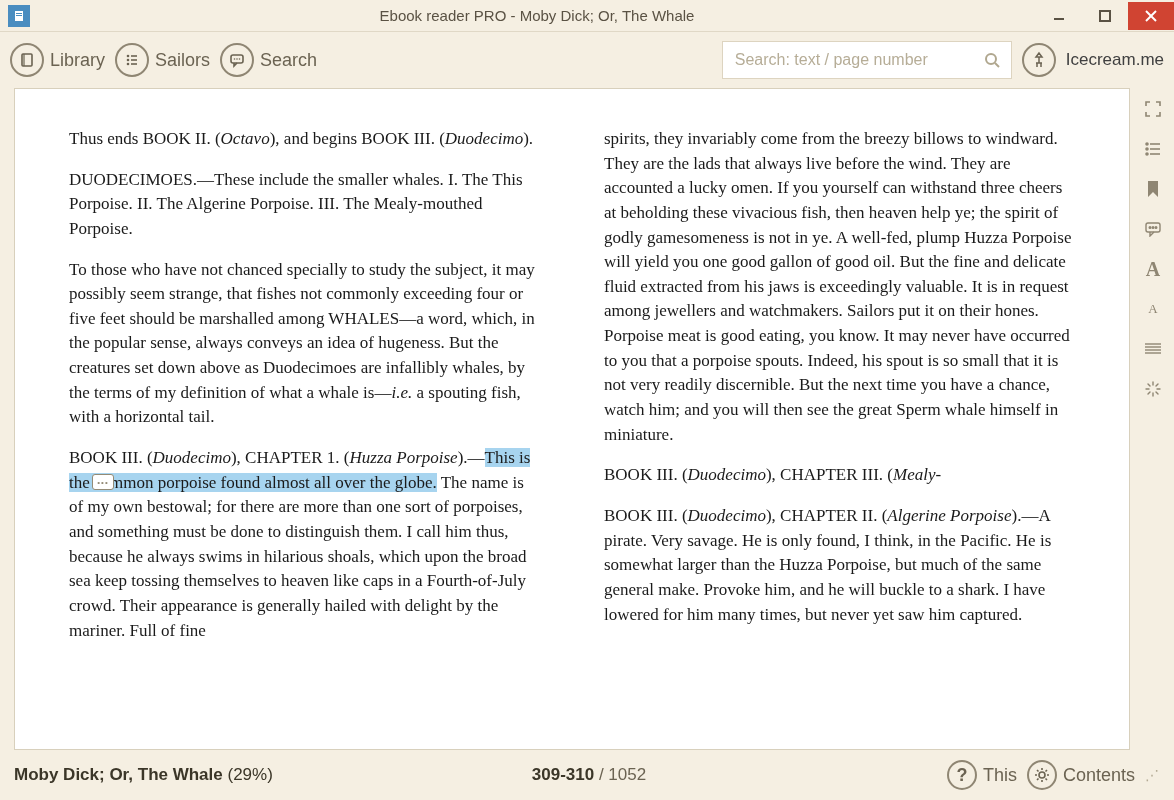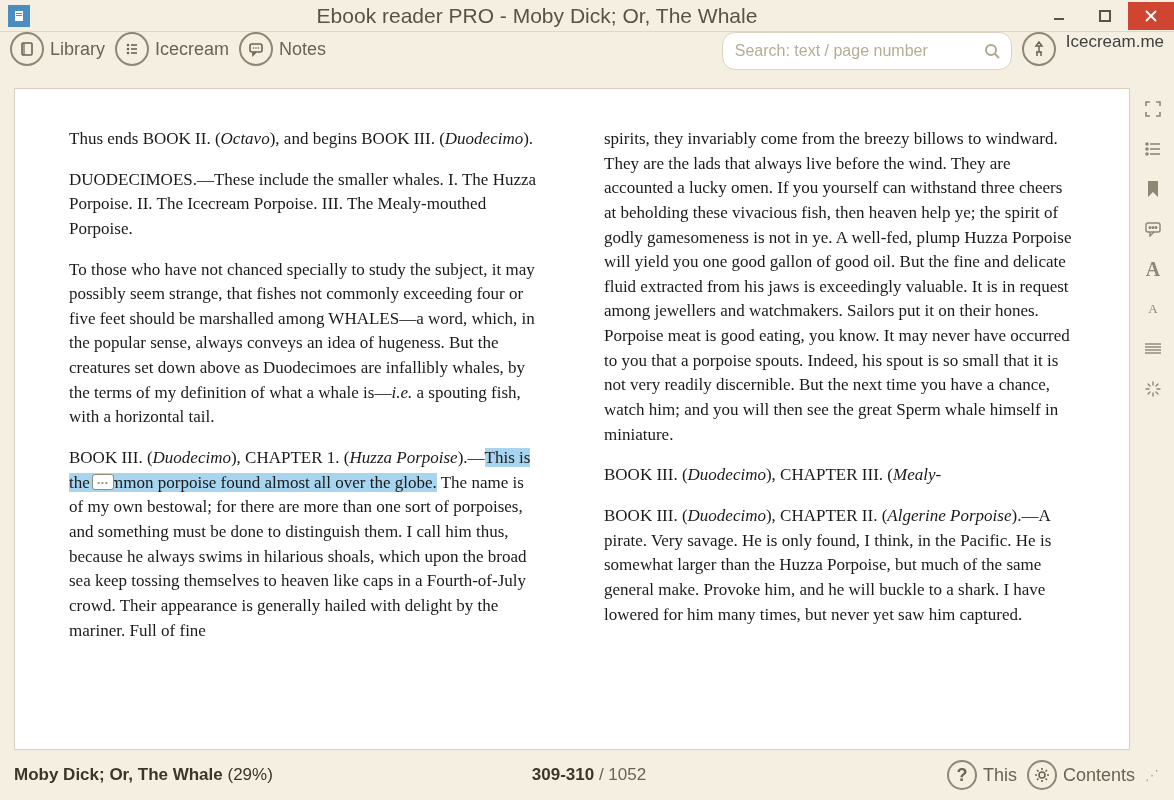--- a/index.html
+++ b/index.html
@@ -24,36 +24,36 @@
   .titlebar .app-icon {
     width: 22px; height: 22px;
     background: #4a8dc0;
     margin: 0 8px;
     display: flex; align-items: center; justify-content: center;
     color: #fff; font-size: 10px;
   }
   .titlebar .title {
     flex: 1;
     text-align: center;
-    font-size: 21px;
+    font-size: 15px;
     color: #5a5244;
   }
   .win-controls { display: flex; }
   .win-btn {
     width: 46px; height: 28px;
     display: flex; align-items: center; justify-content: center;
     color: #5a5244;
     cursor: pointer;
   }
   .win-btn.close { background: #d04432; color: #fff; }
   
   .toolbar {
     height: 56px;
     display: flex;
-    align-items: flex-start;
+    align-items: center;
     padding: 0 10px;
     gap: 10px;
   }
   .tool-btn {
     display: flex;
     align-items: center;
     gap: 6px;
     cursor: pointer;
     color: #6b6352;
     font-size: 18px;
@@ -63,21 +63,21 @@
     border: 2px solid #8f8673;
     border-radius: 50%;
     display: flex; align-items: center; justify-content: center;
     color: #6b6352;
   }
   .toolbar .spacer { flex: 1; }
   .searchbox {
     width: 290px; height: 38px;
     background: #fff;
     border: 1px solid #ddd4c0;
-    border-radius: 13px;
+    border-radius: 0;
     display: flex; align-items: center;
     padding: 0 10px;
     gap: 8px;
   }
   .searchbox input {
     flex: 1; border: none; outline: none;
     font-size: 16px; color: #333;
     background: transparent;
   }
   .searchbox input::placeholder { color: #b6ad97; }
@@ -207,33 +207,33 @@
     <span class="circ">
         <svg width="16" height="16" viewBox="0 0 16 16">
           <circle cx="4" cy="4" r="1.3" fill="#6b6352"></circle>
           <circle cx="4" cy="8" r="1.3" fill="#6b6352"></circle>
           <circle cx="4" cy="12" r="1.3" fill="#6b6352"></circle>
           <line x1="7" y1="4" x2="13" y2="4" stroke="#6b6352" stroke-width="1.6"></line>
           <line x1="7" y1="8" x2="13" y2="8" stroke="#6b6352" stroke-width="1.6"></line>
           <line x1="7" y1="12" x2="13" y2="12" stroke="#6b6352" stroke-width="1.6"></line>
         </svg>
       </span>
-    <span>Icecream</span>
+    <span>Sailors</span>
   </div>
   <div class="tool-btn">
     <span class="circ">
         <svg width="16" height="16" viewBox="0 0 16 16">
           <rect x="2" y="3" width="12" height="8" rx="2" fill="none" stroke="#6b6352" stroke-width="1.6"></rect>
           <path d="M5 11 L5 14 L8 11" fill="none" stroke="#6b6352" stroke-width="1.6"></path>
           <circle cx="5.5" cy="7" r="0.8" fill="#6b6352"></circle>
           <circle cx="8" cy="7" r="0.8" fill="#6b6352"></circle>
           <circle cx="10.5" cy="7" r="0.8" fill="#6b6352"></circle>
         </svg>
       </span>
-    <span>Notes</span>
+    <span>Search</span>
   </div>
   <div class="spacer"></div>
   <div class="searchbox">
     <input type="text" placeholder="Search: text / page number" style="">
     <span>
         <svg width="18" height="18" viewBox="0 0 18 18">
           <circle cx="8" cy="8" r="5" fill="none" stroke="#b0a78f" stroke-width="2"></circle>
           <line x1="12" y1="12" x2="16" y2="16" stroke="#b0a78f" stroke-width="2"></line>
         </svg>
       </span>
@@ -243,21 +243,21 @@
         <path d="M9 2 L6 6 L12 6 Z M9 6 L9 12 M6 12 L12 12 M7 12 L7 16 M11 12 L11 16" fill="none" stroke="#6b6352" stroke-width="1.5"></path>
       </svg>
     </span>
   <span class="brand-link">Icecream.me</span>
 </div>
 
 <div class="reader-wrap">
   <div class="reader-page">
     <div class="col">
       <p><span>Thus ends BOOK II. (</span><i>Octavo</i><span>), and begins BOOK III. (</span><i>Duodecimo</i><span>).</span></p>
-      <p>DUODECIMOES.—These include the smaller whales. I. The Huzza Porpoise. II. The Icecream Porpoise. III. The Mealy-mouthed Porpoise.</p>
+      <p>DUODECIMOES.—These include the smaller whales. I. The This Porpoise. II. The Algerine Porpoise. III. The Mealy-mouthed Porpoise.</p>
       <p><span>To those who have not chanced specially to study the subject, it may possibly seem strange, that fishes not commonly exceeding four or five feet should be marshalled among WHALES—a word, which, in the popular sense, always conveys an idea of hugeness. But the creatures set down above as Duodecimoes are infallibly whales, by the terms of my definition of what a whale is—</span><i>i.e.</i><span> a spouting fish, with a horizontal tail.</span></p>
       <p><span>BOOK III. (</span><i>Duodecimo</i><span>), CHAPTER 1. (</span><i>Huzza Porpoise</i><span>).—</span><span class="hl">This is the common porpoise found almost all over the globe.</span><span> The name is of my own bestowal; for there are more than one sort of porpoises, and something must be done to distinguish them. I call him thus, because he always swims in hilarious shoals, which upon the broad sea keep tossing themselves to heaven like caps in a Fourth-of-July crowd. Their appearance is generally hailed with delight by the mariner. Full of fine</span></p>
     </div>
     <div class="col">
       <p>spirits, they invariably come from the breezy billows to windward. They are the lads that always live before the wind. They are accounted a lucky omen. If you yourself can withstand three cheers at beholding these vivacious fish, then heaven help ye; the spirit of godly gamesomeness is not in ye. A well-fed, plump Huzza Porpoise will yield you one good gallon of good oil. But the fine and delicate fluid extracted from his jaws is exceedingly valuable. It is in request among jewellers and watchmakers. Sailors put it on their hones. Porpoise meat is good eating, you know. It may never have occurred to you that a porpoise spouts. Indeed, his spout is so small that it is not very readily discernible. But the next time you have a chance, watch him; and you will then see the great Sperm whale himself in miniature.</p>
       <p><span>BOOK III. (</span><i>Duodecimo</i><span>), CHAPTER III. (</span><i>Mealy-</i></p>
       <p><span>BOOK III. (</span><i>Duodecimo</i><span>), CHAPTER II. (</span><i>Algerine Porpoise</i><span>).—A pirate. Very savage. He is only found, I think, in the Pacific. He is somewhat larger than the Huzza Porpoise, but much of the same general make. Provoke him, and he will buckle to a shark. I have lowered for him many times, but never yet saw him captured.</span></p>
     </div>
   </div>
   <div class="note-marker">•••</div>

